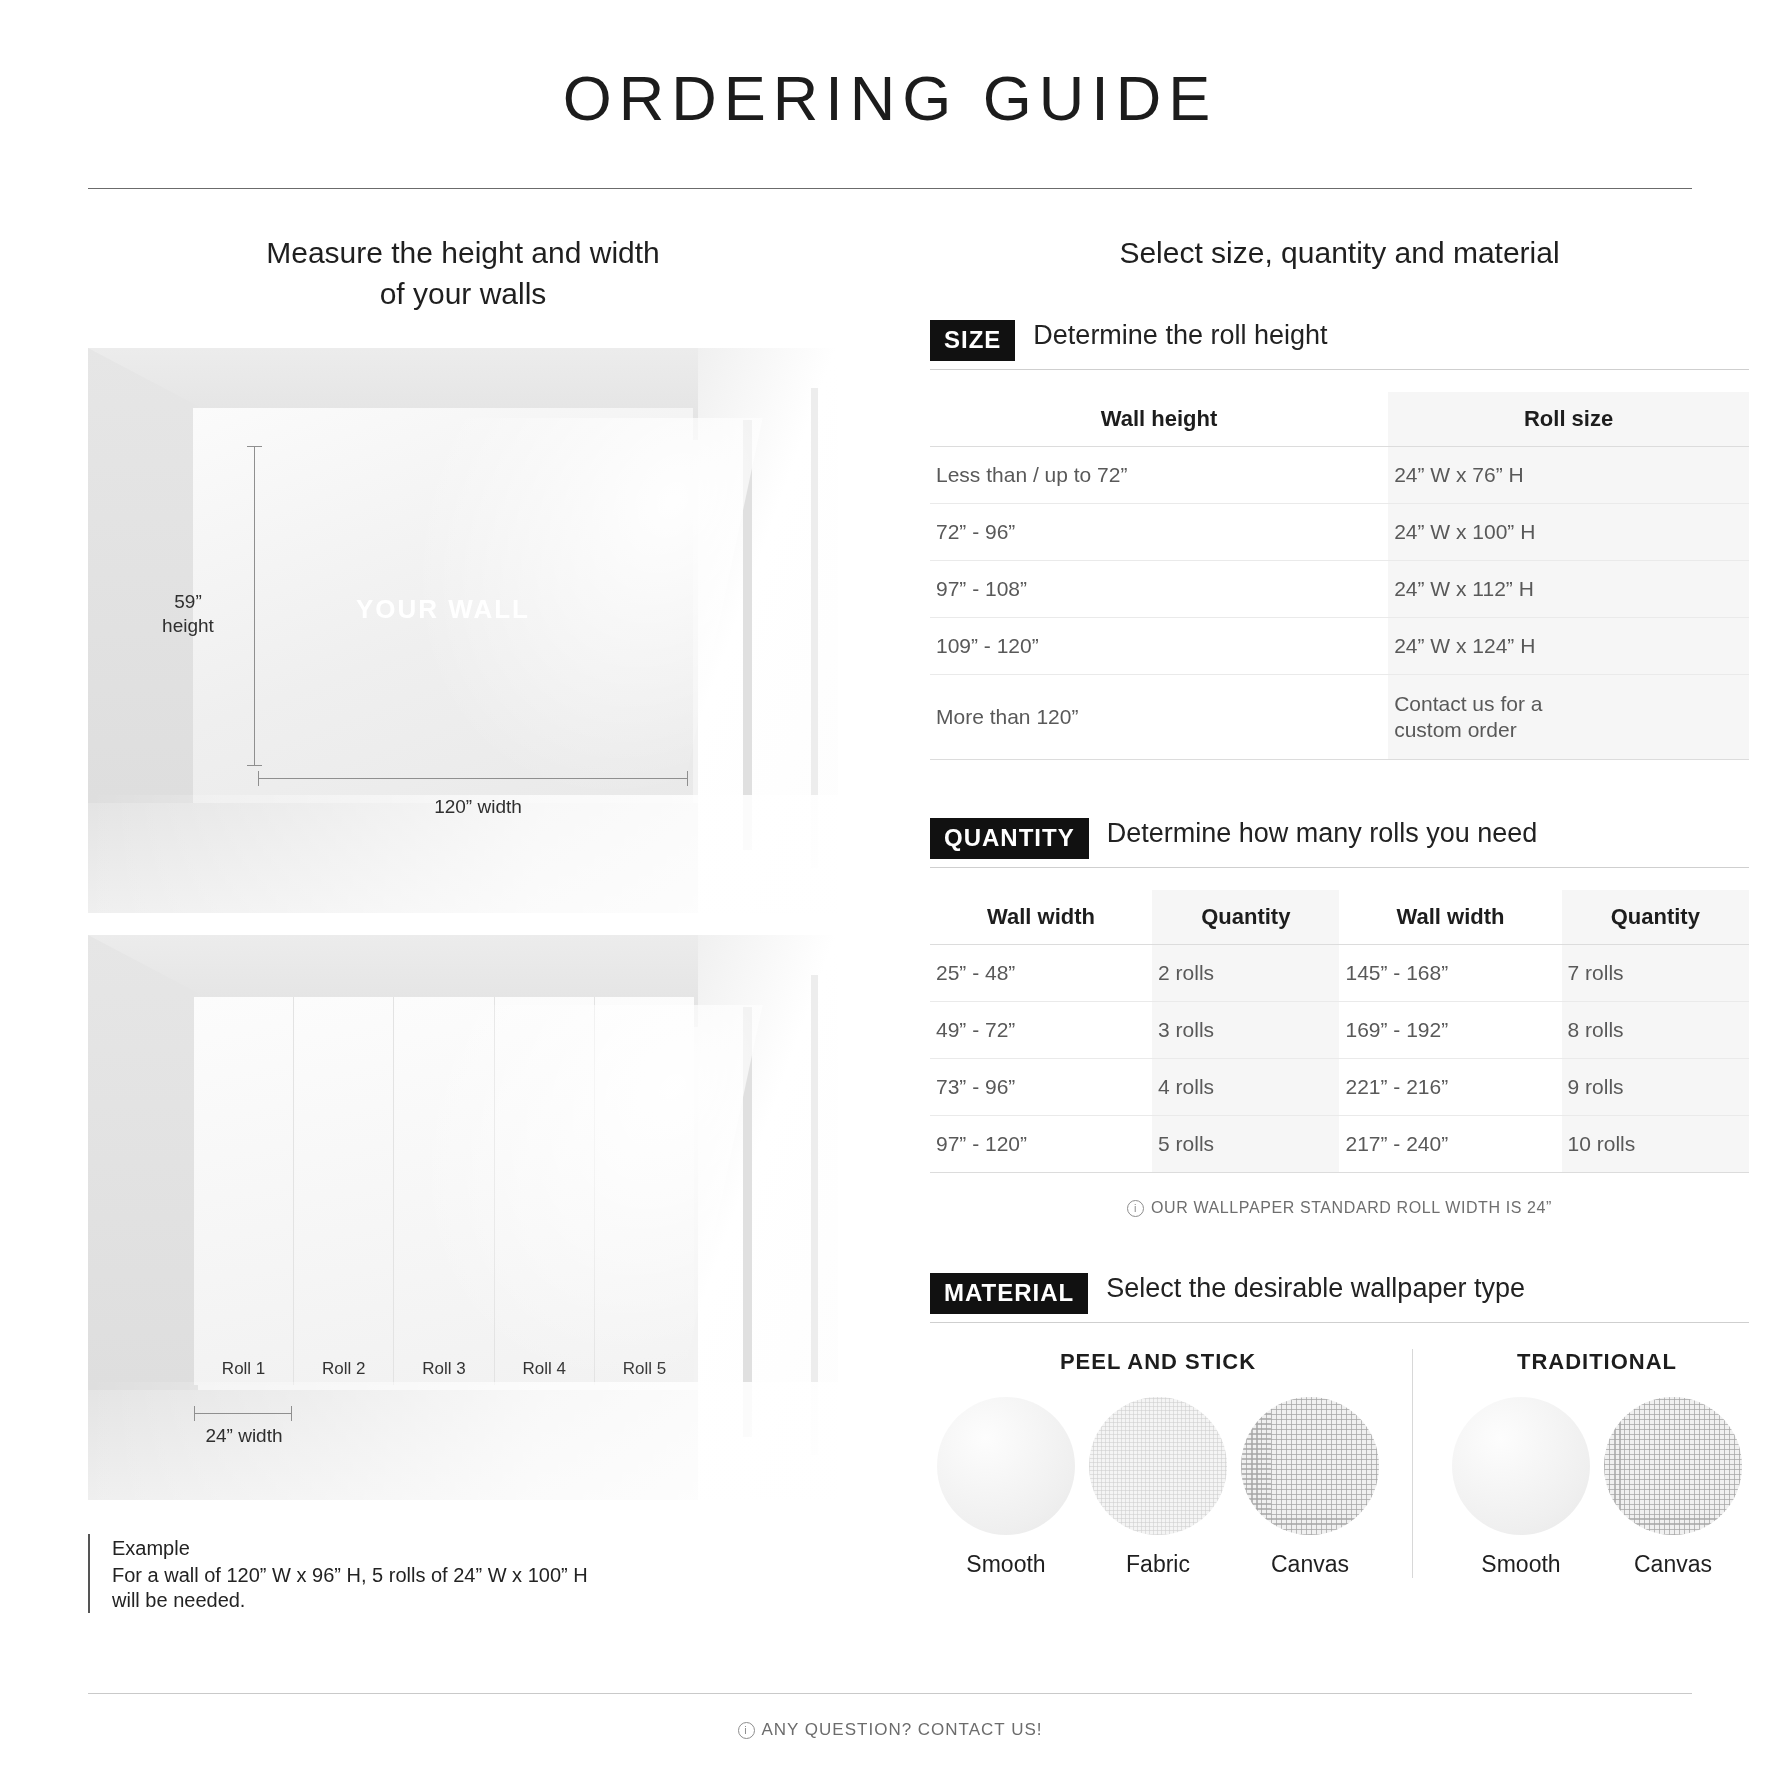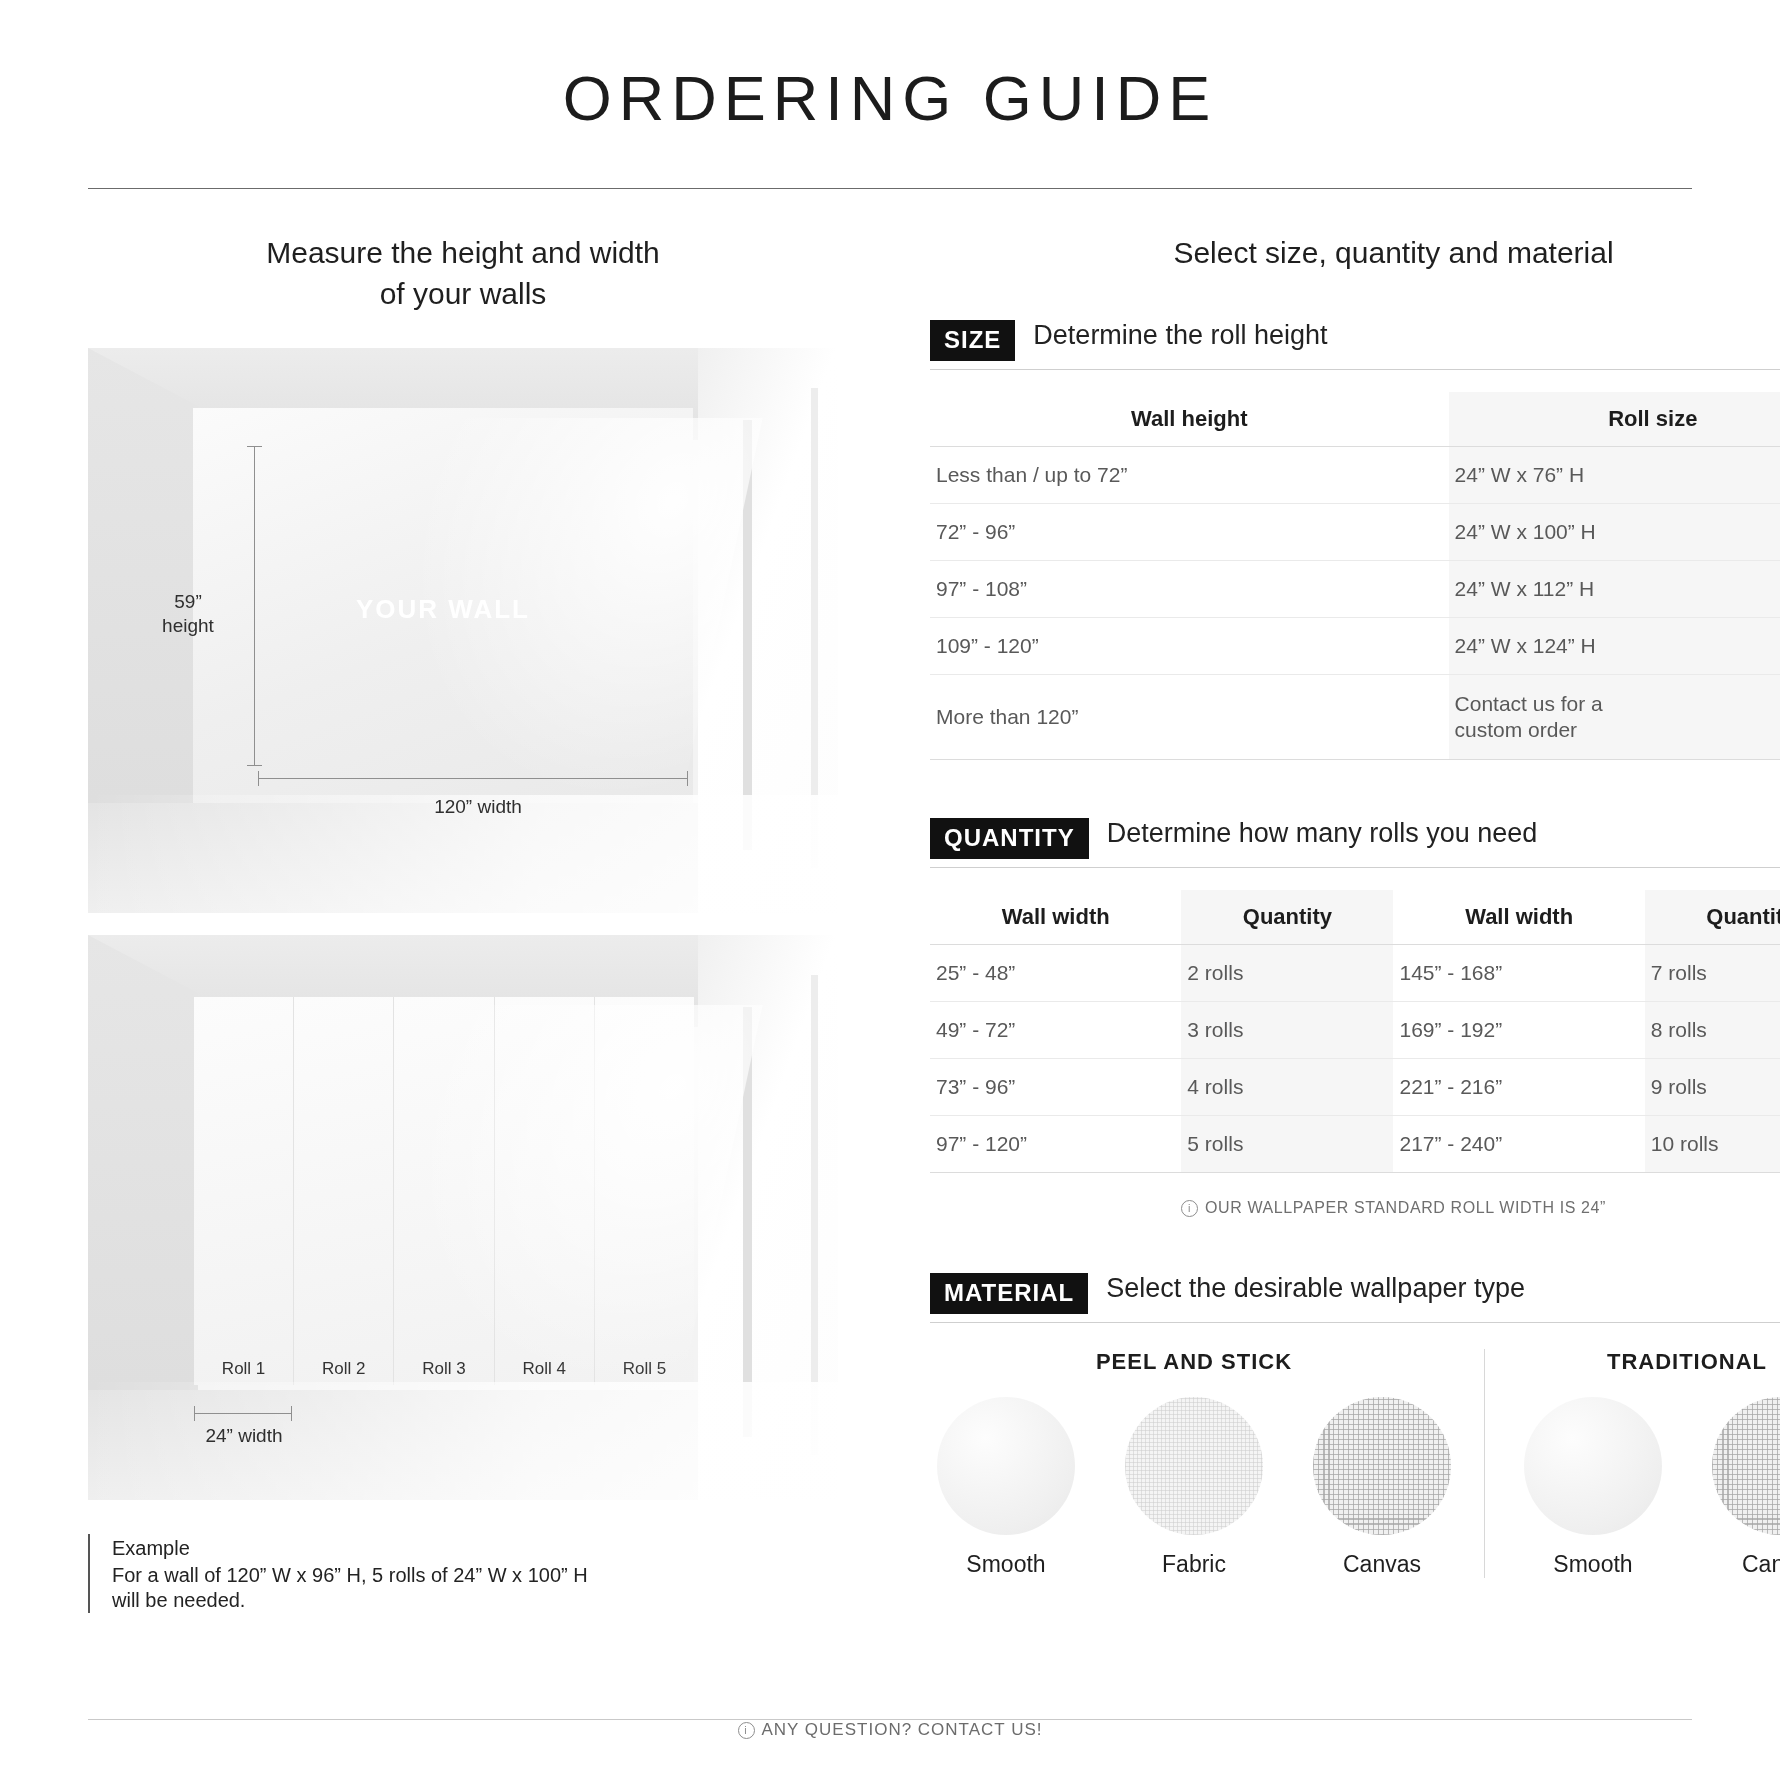--- a/index.html
+++ b/index.html
@@ -213,21 +213,21 @@
   .materials{
     display:flex;margin-top:26px;
   }
   .mat-group{box-sizing:border-box;}
   .mat-group.peel{flex:3;padding-right:26px;border-right:1px solid #d8d8d8;}
   .mat-group.trad{flex:2;padding-left:32px;}
   .mat-title{
     text-align:center;font-size:22px;font-weight:700;letter-spacing:1px;color:#1d1d1d;
     margin-bottom:22px;
   }
-  .swatches{display:flex;justify-content:space-around;gap:36px;}
+  .swatches{display:flex;justify-content:space-around;}
   .swatch{width:152px;text-align:center;}
   .circle{
     width:138px;height:138px;border-radius:50%;margin:0 auto;
   }
   .circle.smooth{
     background:radial-gradient(circle at 35% 30%,#fdfdfd,#efefef 70%,#e7e7e7 100%);
   }
   .circle.fabric{
     background:
       repeating-linear-gradient(0deg,rgba(205,205,205,.55) 0 1px,rgba(0,0,0,0) 1px 4px),
@@ -238,20 +238,21 @@
     background:
       repeating-linear-gradient(0deg,rgba(165,165,165,.75) 0 1.5px,rgba(0,0,0,0) 1.5px 5px),
       repeating-linear-gradient(90deg,rgba(165,165,165,.75) 0 1.5px,rgba(0,0,0,0) 1.5px 5px),
       #f0f0f0;
   }
   .sw-label{margin-top:16px;font-size:23px;color:#1f1f1f;}
   
   .footer{
     position:absolute;left:88px;right:88px;bottom:40px;
     border-top:1px solid #c9c9c9;
+    padding-top:26px;
     text-align:center;
     font-size:17px;
     letter-spacing:1px;
     color:#6c6c6c;
   }
   .footer .i{
     display:inline-block;width:15px;height:15px;border:1px solid #8d8d8d;border-radius:50%;
     font-size:11px;line-height:15px;text-align:center;margin-right:7px;color:#8d8d8d;
     vertical-align:1px;
   }

